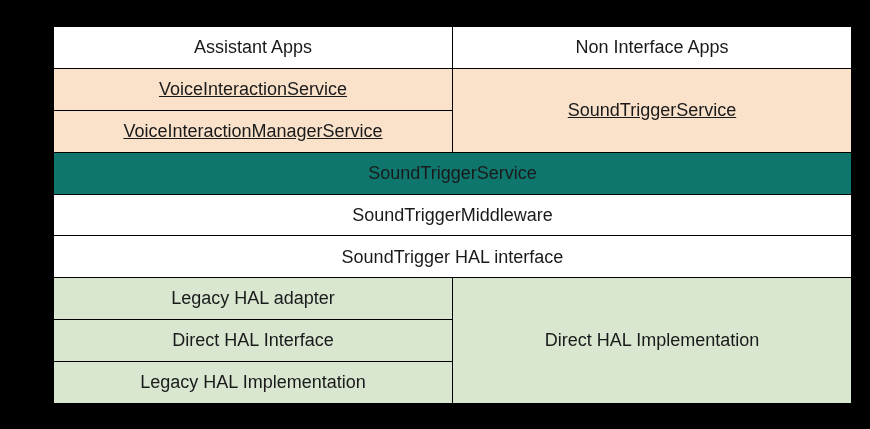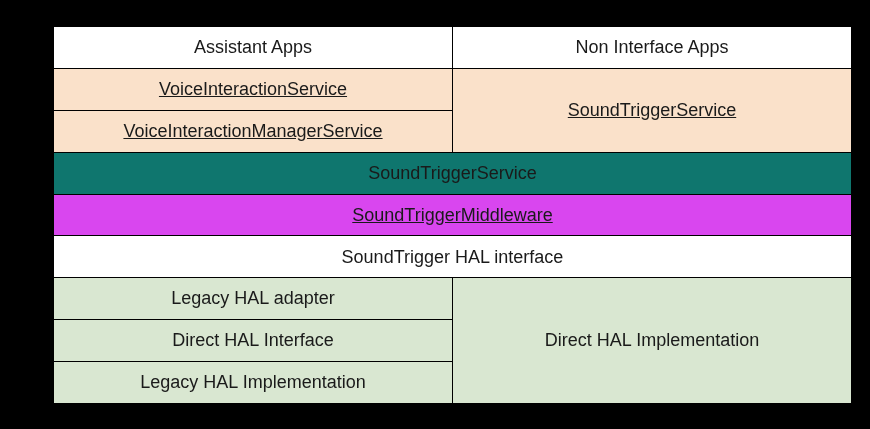--- a/index.html
+++ b/index.html
@@ -44,21 +44,21 @@
   }
 
   
   col.col-left  { width: 399px; }
   col.col-right { width: 399px; }
 
   
   .fill-white  { background: #ffffff; }
   .fill-peach  { background: #fae1ca; text-decoration: underline; }
   .fill-blue   { background: #0f766e; }
-  .fill-yellow { background: #d946ef; text-decoration: underline; }
+  .fill-yellow { background: #ffffff; }
   .fill-green  { background: #d9e7d1; margin-top: 12px; }
 </style>
 </head>
 <body>
 
 <div id="diagram-root">
   <table class="layer-table">
     <colgroup>
       <col class="col-left">
       <col class="col-right">

